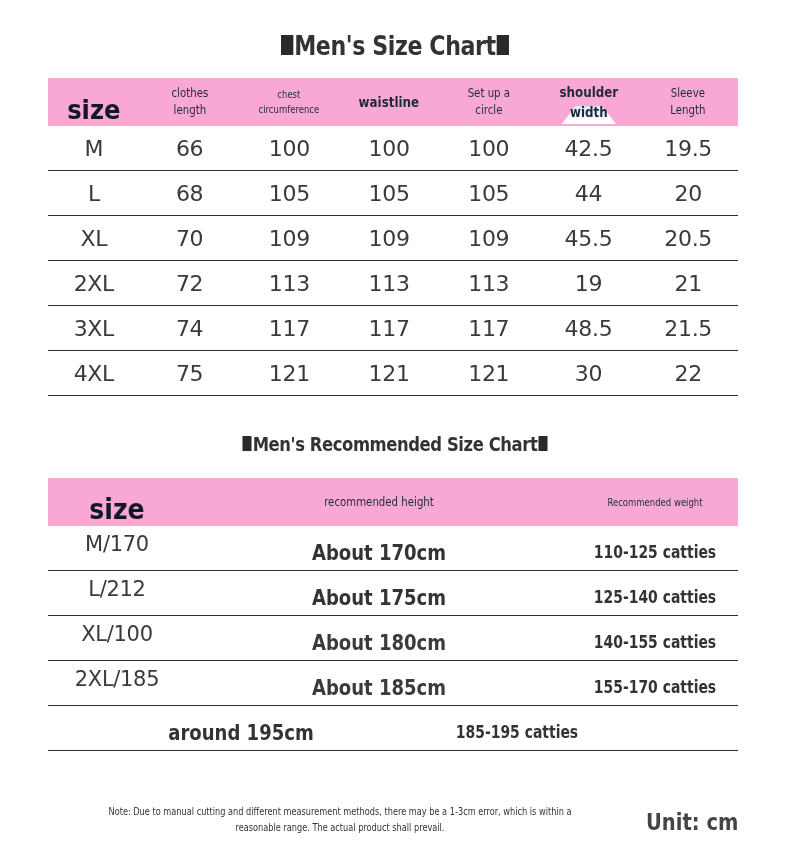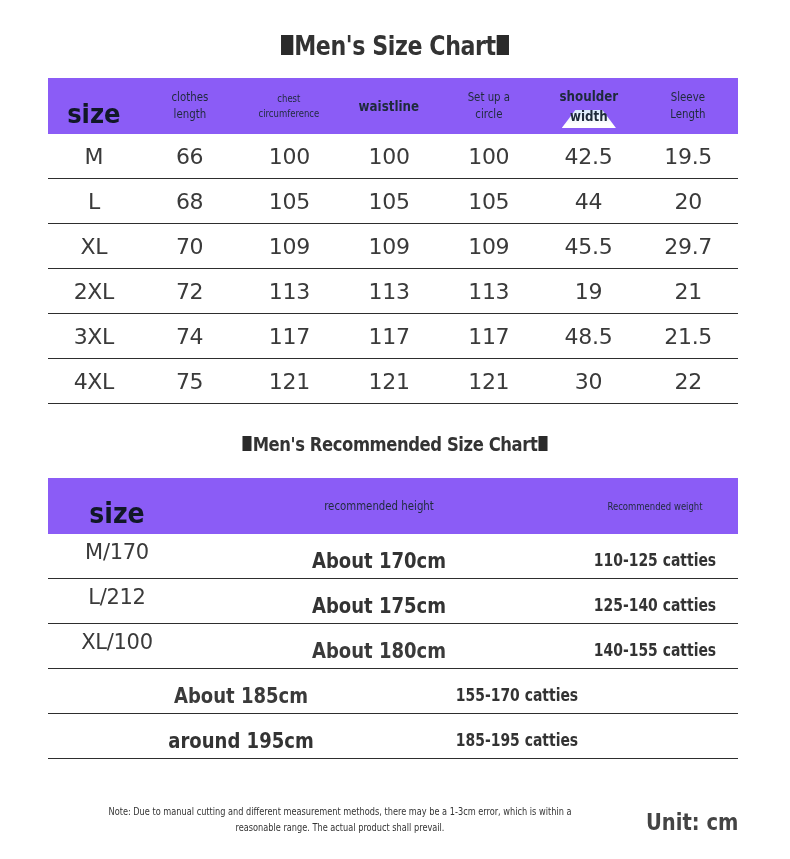--- a/index.html
+++ b/index.html
@@ -46,22 +46,22 @@
     }
 
     
     .tbl {
       position: absolute;
       left: 48px;
       width: 690px;
     }
     .tbl-head {
       position: relative;
-      height: 56px;
-      background: #8b5cf6;
+      height: 48px;
+      background: #f9a8d4;
       display: flex;
       align-items: center;
     }
     .tbl-row {
       display: flex;
       align-items: center;
       height: 44px;
       border-bottom: 1.5px solid #2e2e2e;
       box-sizing: border-box;
     }
@@ -271,21 +271,21 @@
     <div class="cell">44</div>
     <div class="cell">20</div>
   </div>
   <div class="tbl-row">
     <div class="cell">XL</div>
     <div class="cell">70</div>
     <div class="cell">109</div>
     <div class="cell">109</div>
     <div class="cell">109</div>
     <div class="cell">45.5</div>
-    <div class="cell">29.7</div>
+    <div class="cell">20.5</div>
   </div>
   <div class="tbl-row">
     <div class="cell">2XL</div>
     <div class="cell">72</div>
     <div class="cell">113</div>
     <div class="cell">113</div>
     <div class="cell">113</div>
     <div class="cell">19</div>
     <div class="cell">21</div>
   </div>
@@ -335,20 +335,21 @@
   <div class="tbl-row">
     <div class="cell c1 rec-size">XL/100</div>
     <div class="cell c2 rec-height">
       <span class="shade-wrap"><span class="shade"></span><span class="outlined">About 180cm</span></span>
     </div>
     <div class="cell c3 rec-weight">
       <span class="shade-wrap"><span class="shade shade-light" style="bottom:-8px;height:10px;"></span><span>140-155 catties</span></span>
     </div>
   </div>
   <div class="tbl-row">
+    <div class="cell c1 rec-size">2XL/185</div>
     <div class="cell c2 rec-height">
       <span class="shade-wrap"><span class="shade" style="height:12px;"></span><span class="outlined">About 185cm</span></span>
     </div>
     <div class="cell c3 rec-weight">
       <span class="shade-wrap"><span class="shade shade-light" style="bottom:-8px;height:10px;"></span><span>155-170 catties</span></span>
     </div>
   </div>
   <div class="tbl-row">
     <div class="cell c2 rec-height">around 195cm</div>
     <div class="cell c3 rec-weight">185-195 catties</div>

